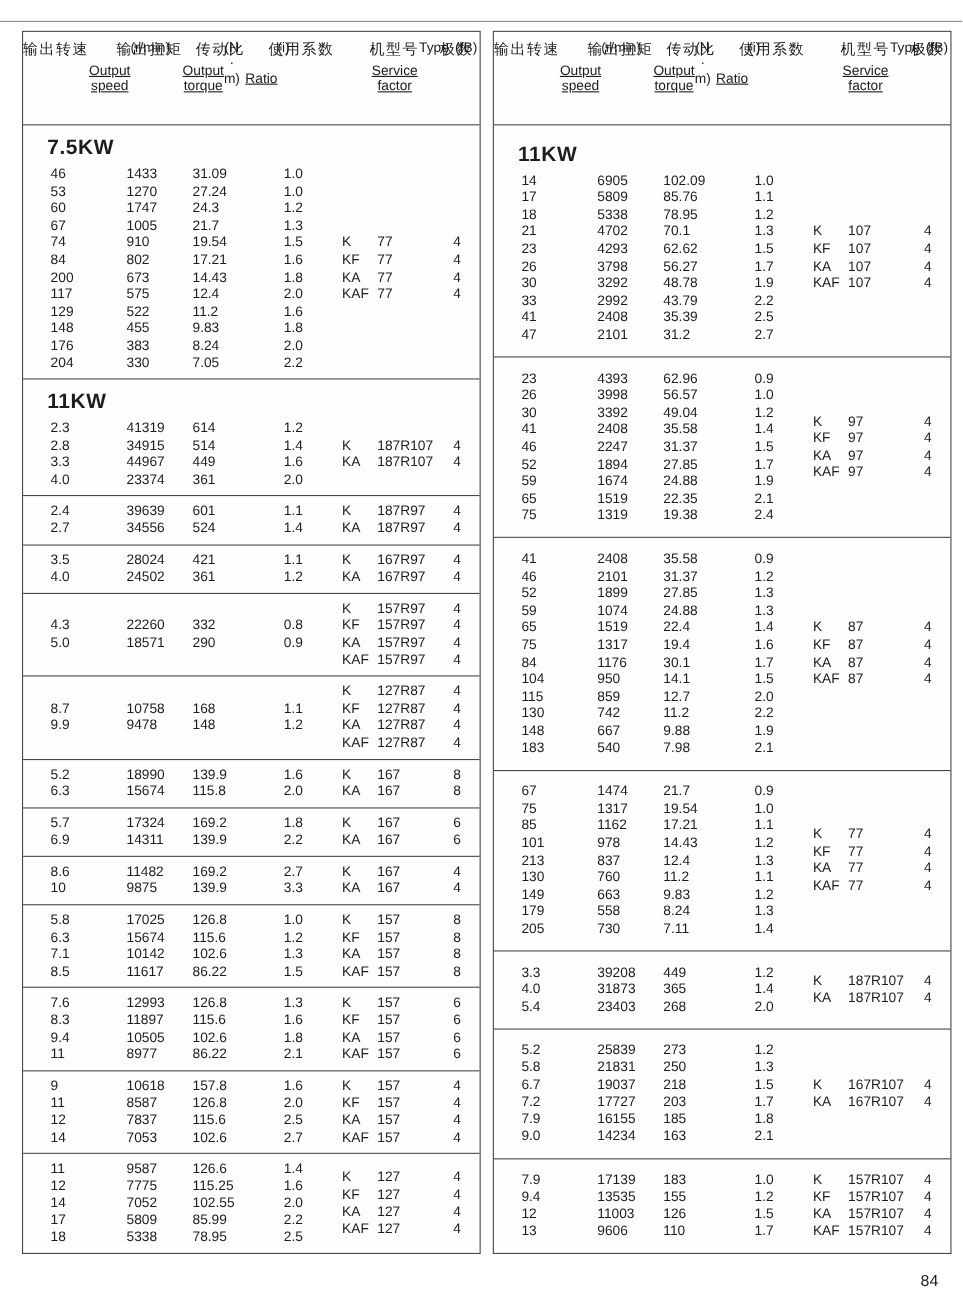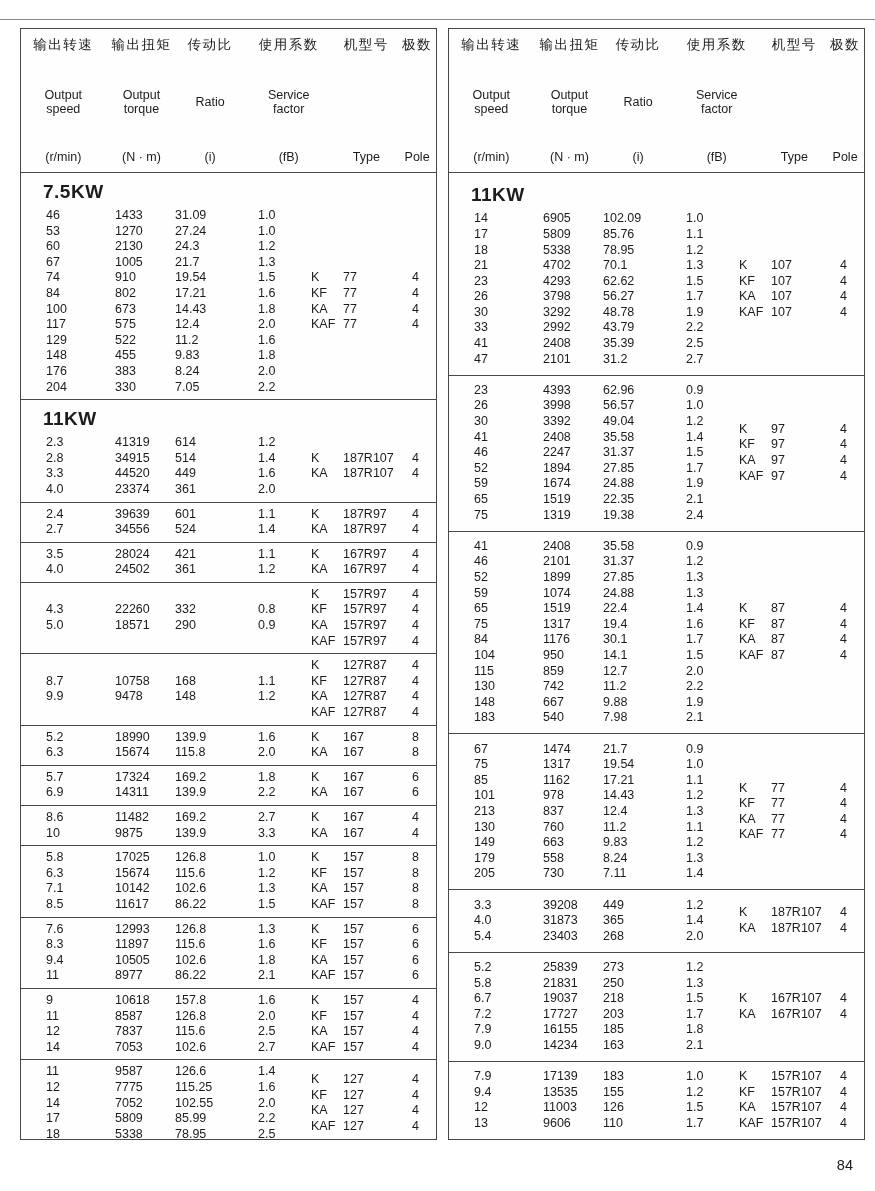--- a/index.html
+++ b/index.html
@@ -28,32 +28,32 @@
   }
   
   .thead{
     flex:0 0 85px;
     border-bottom:1px solid #474747;
     display:flex;
     padding:7px 0 8px 0;
     box-sizing:border-box;
   }
   .th{
-    display:flex;flex-direction:column;justify-content:space-between;
+    display:flex;justify-content:space-between;
     text-align:center;
   }
   .th:nth-child(1){width:85px;}
   .th:nth-child(2){width:72px;}
   .th:nth-child(3){width:66px;}
   .th:nth-child(4){width:92px;gap:34px;}
   .th:nth-child(5){width:64px;}
   .th:nth-child(6){width:38px;gap:15px;}
   .th-zh{font-size:13.5px;letter-spacing:1.5px;white-space:nowrap;}
   .th-mid{flex:1;display:flex;flex-direction:column;justify-content:center;}
-  .th-en-line{font-size:12.5px;line-height:14px;}
+  .th-en-line{font-size:12.5px;line-height:14px;text-decoration:underline;}
   .th-unit{font-size:12.5px;line-height:14px;}
   
   .tbody{flex:1;display:flex;flex-direction:column;}
   .chunk{
     flex:1 1 auto;
     display:flex;flex-direction:column;justify-content:center;
     padding:4px 0;
     border-top:1px solid #474747;
   }
   .chunk.first{border-top:none;}
@@ -144,21 +144,21 @@
                 <span class="c c3">1.0</span>
               </div>
               <div class="row">
                 <span class="c c0">53</span>
                 <span class="c c1">1270</span>
                 <span class="c c2">27.24</span>
                 <span class="c c3">1.0</span>
               </div>
               <div class="row">
                 <span class="c c0">60</span>
-                <span class="c c1">2130</span>
+                <span class="c c1">1747</span>
                 <span class="c c2">24.3</span>
                 <span class="c c3">1.2</span>
               </div>
               <div class="row">
                 <span class="c c0">67</span>
                 <span class="c c1">1005</span>
                 <span class="c c2">21.7</span>
                 <span class="c c3">1.3</span>
               </div>
               <div class="row">
@@ -167,21 +167,21 @@
                 <span class="c c2">19.54</span>
                 <span class="c c3">1.5</span>
               </div>
               <div class="row">
                 <span class="c c0">84</span>
                 <span class="c c1">802</span>
                 <span class="c c2">17.21</span>
                 <span class="c c3">1.6</span>
               </div>
               <div class="row">
-                <span class="c c0">100</span>
+                <span class="c c0">200</span>
                 <span class="c c1">673</span>
                 <span class="c c2">14.43</span>
                 <span class="c c3">1.8</span>
               </div>
               <div class="row">
                 <span class="c c0">117</span>
                 <span class="c c1">575</span>
                 <span class="c c2">12.4</span>
                 <span class="c c3">2.0</span>
               </div>
@@ -245,21 +245,21 @@
                 <span class="c c3">1.2</span>
               </div>
               <div class="row">
                 <span class="c c0">2.8</span>
                 <span class="c c1">34915</span>
                 <span class="c c2">514</span>
                 <span class="c c3">1.4</span>
               </div>
               <div class="row">
                 <span class="c c0">3.3</span>
-                <span class="c c1">44520</span>
+                <span class="c c1">44967</span>
                 <span class="c c2">449</span>
                 <span class="c c3">1.6</span>
               </div>
               <div class="row">
                 <span class="c c0">4.0</span>
                 <span class="c c1">23374</span>
                 <span class="c c2">361</span>
                 <span class="c c3">2.0</span>
               </div>
             </div>

